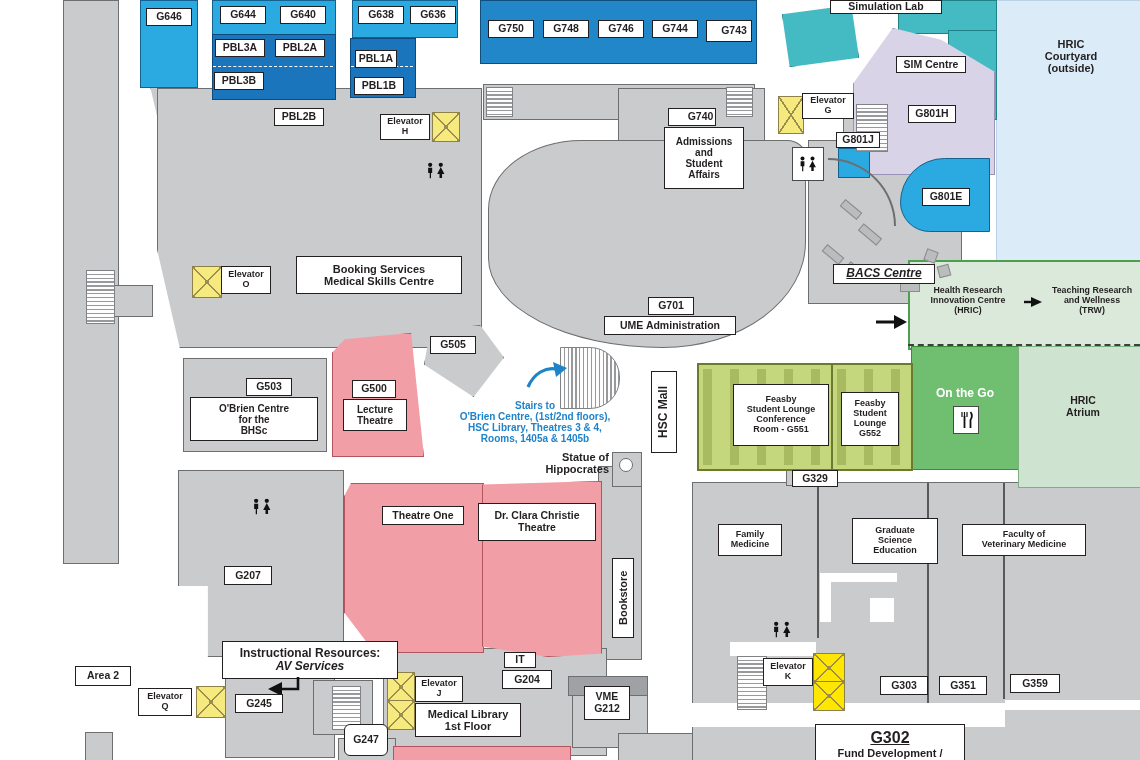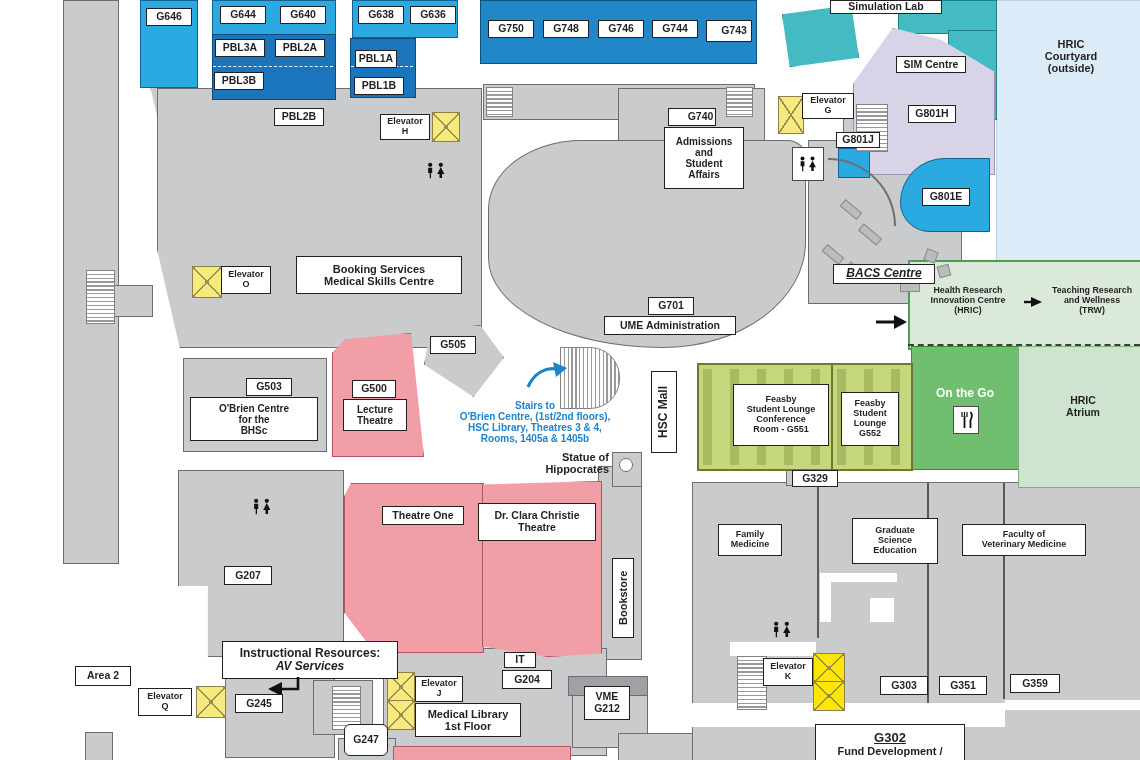--- a/index.html
+++ b/index.html
@@ -326,17 +326,17 @@
   </div>
   <div class="stairs" style="left:737px;top:656px;width:28px;height:52px;"></div>
   <div class="elev bright" style="left:813px;top:653px;width:30px;height:28px;"></div>
   <div class="elev bright" style="left:813px;top:681px;width:30px;height:28px;"></div>
   <div class="lbl s" style="left:763px;top:658px;width:50px;height:28px;">Elevator
 K</div>
   <div class="lbl" style="left:880px;top:676px;width:48px;height:19px;">G303</div>
   <div class="lbl" style="left:939px;top:676px;width:48px;height:19px;">G351</div>
   <div class="lbl" style="left:1010px;top:674px;width:50px;height:19px;">G359</div>
   <div class="lbl" style="left:815px;top:724px;width:150px;height:40px;flex-direction:column;">
-    <span style="font-size:13px;text-decoration:underline;">G302</span>
+    <span style="font-size:16px;text-decoration:underline;">G302</span>
     <span class="xs">Fund Development /</span>
   </div>
 
 </div>
 
 </body></html>

